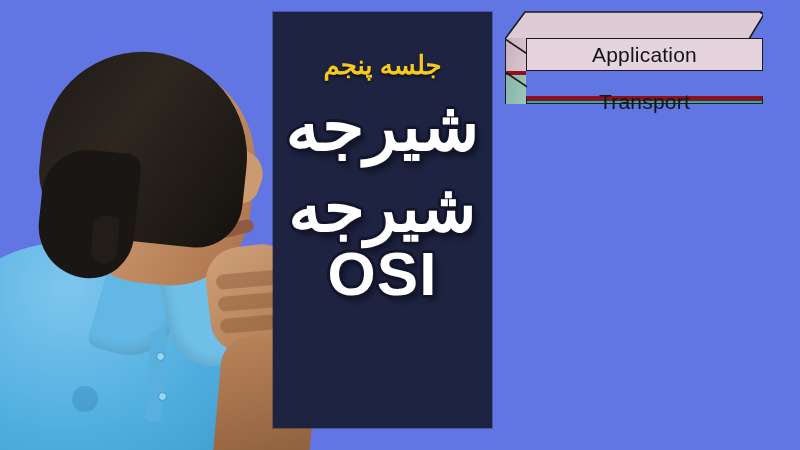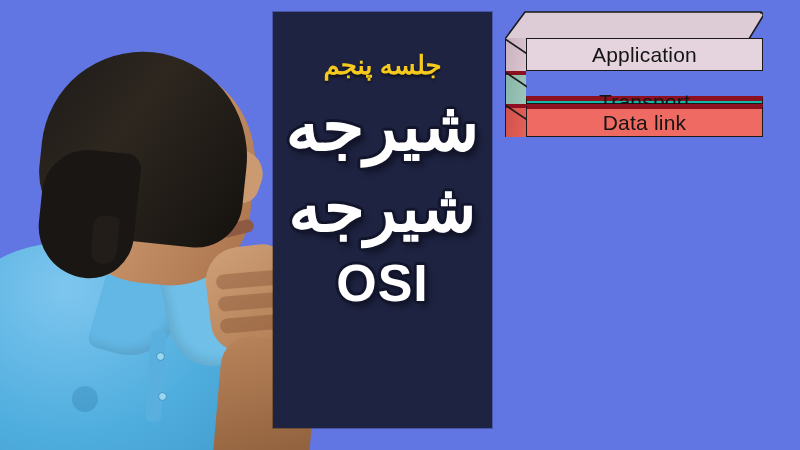--- a/index.html
+++ b/index.html
@@ -274,21 +274,21 @@
     line-height: .98;
     text-shadow:
       -3px 0 0 #12152b, 3px 0 0 #12152b,
       0 -3px 0 #12152b, 0 3px 0 #12152b,
       -2px -2px 0 #12152b, 2px -2px 0 #12152b,
       -2px 2px 0 #12152b, 2px 2px 0 #12152b,
       4px 5px 6px rgba(0,0,0,.45);
   }
   .w-dive   { margin-top: 12px; font-size: 68px; }
   .w-inside { margin-top: 16px; font-size: 66px; }
-  .w-osi    { margin-top: 18px;  font-size: 52px; letter-spacing: 1px; direction: ltr; }
+  .w-osi    { margin-top: 4px;  font-size: 62px; letter-spacing: 1px; direction: ltr; }
 
   
   .stack {
     position: absolute;
     left: 505px;
     top: 10px;
     width: 258px;
     height: 420px;
   }
   .stack-top {
@@ -411,24 +411,18 @@
 
 
       <div class="layer green groupstart">
         <div class="side"></div>
         <div class="front">
           <span>Transport</span>
         </div>
       </div>
 
 
-      <div class="layer red groupstart">
-        <div class="side"></div>
-        <div class="front">
-          <span>Data link</span>
-        </div>
-      </div>
 
 
     </div>
   </div>
 
 </div>
 
 </body></html>

